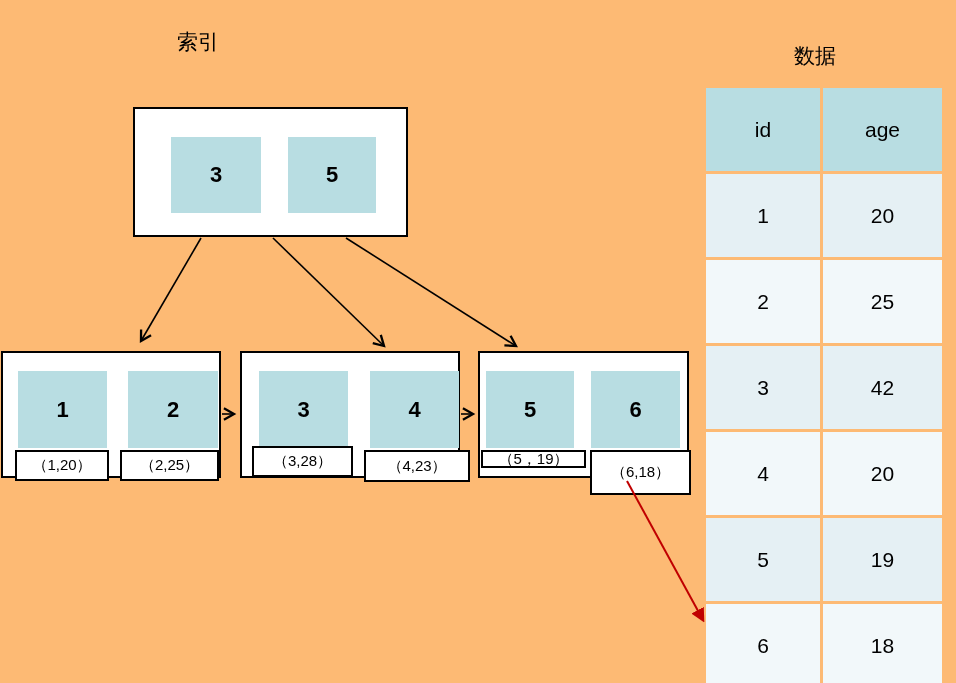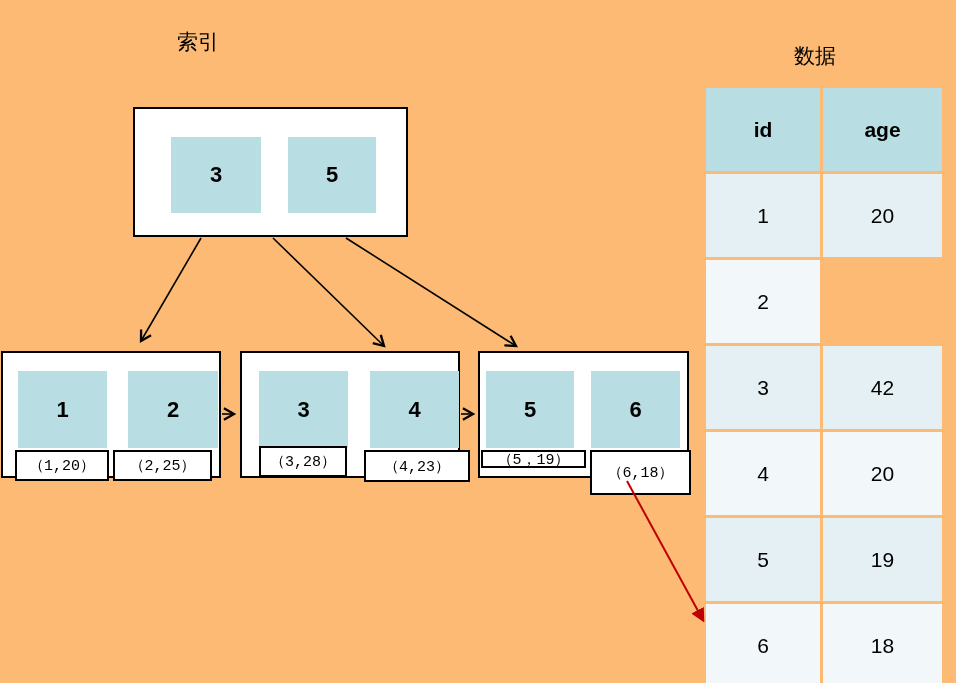--- a/index.html
+++ b/index.html
@@ -62,25 +62,24 @@
     box-sizing: border-box;
     border: 2px solid #000000;
     background: #ffffff;
     display: flex;
     align-items: center;
     justify-content: center;
     font-size: 15px;
     color: #000000;
     z-index: 2;
     white-space: nowrap;
-    font-family: Liberation Mono, monospace;
   }
   #leaf0-tuple-0 { left: 12px;  top: 97px; width: 94px;  height: 31px; }
-  #leaf0-tuple-1 { left: 110px; top: 97px; width: 99px;  height: 31px; }
-  #leaf1-tuple-0 { left: 10px;  top: 93px; width: 88px; height: 31px; margin-left: 7px; }
+  #leaf0-tuple-1 { left: 117px; top: 97px; width: 99px;  height: 31px; }
+  #leaf1-tuple-0 { left: 10px;  top: 93px; width: 101px; height: 31px; }
   #leaf1-tuple-1 { left: 122px; top: 97px; width: 106px;  height: 32px; }
   #leaf2-tuple-0 { left: 1px;   top: 97px; width: 105px; height: 18px; }
   #leaf2-tuple-1 { left: 110px; top: 97px; width: 101px; height: 45px; }
 
   #arrows-layer {
     position: absolute;
     left: 0; top: 0;
     width: 956px;
     height: 683px;
     pointer-events: none;
@@ -105,21 +104,21 @@
   .t-cell {
     height: 83px;
     display: flex;
     align-items: center;
     justify-content: center;
     font-size: 21px;
     color: #000000;
   }
   .t-row.header .t-cell {
     background: var(--table-header-bg, #b8dde2);
-    font-weight: bold;
+    font-weight: normal;
   }
   .t-row.odd  .t-cell { background: var(--table-row-odd-bg, #e5f0f4); }
   .t-row.even .t-cell { background: var(--table-row-even-bg, #f2f8fa); }
 </style>
 </head>
 <body>
 
 <div class="canvas">
 
   <div class="title" id="title-index">索引</div>
@@ -172,20 +171,21 @@
     <div class="t-row header">
       <div class="t-cell">id</div>
       <div class="t-cell">age</div>
     </div>
     <div class="t-row odd">
       <div class="t-cell">1</div>
       <div class="t-cell">20</div>
     </div>
     <div class="t-row even">
       <div class="t-cell">2</div>
+      <div class="t-cell">25</div>
     </div>
     <div class="t-row odd">
       <div class="t-cell">3</div>
       <div class="t-cell">42</div>
     </div>
     <div class="t-row even">
       <div class="t-cell">4</div>
       <div class="t-cell">20</div>
     </div>
     <div class="t-row odd">

